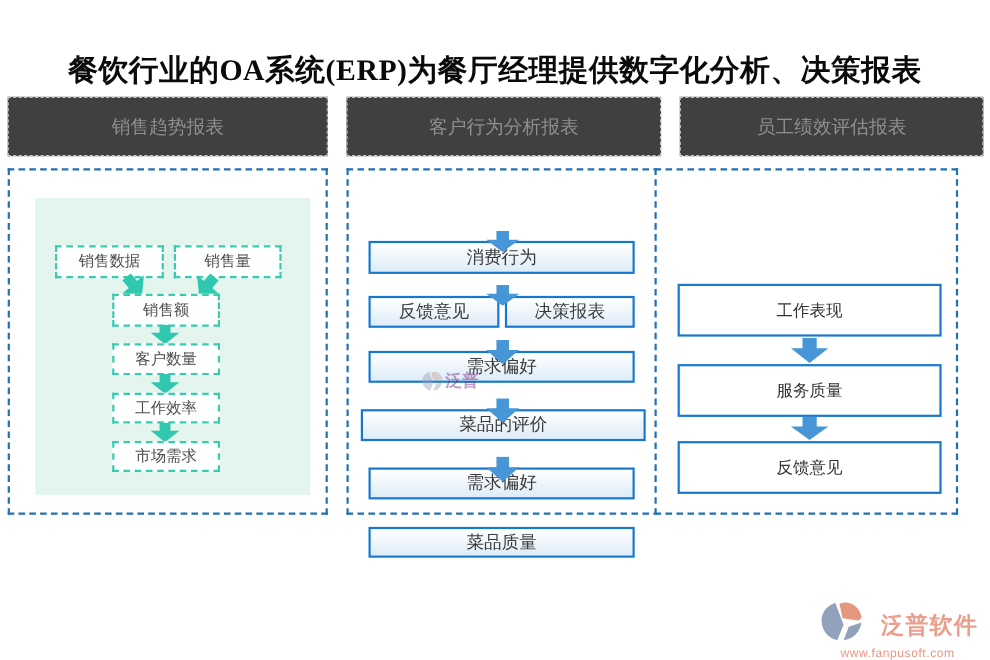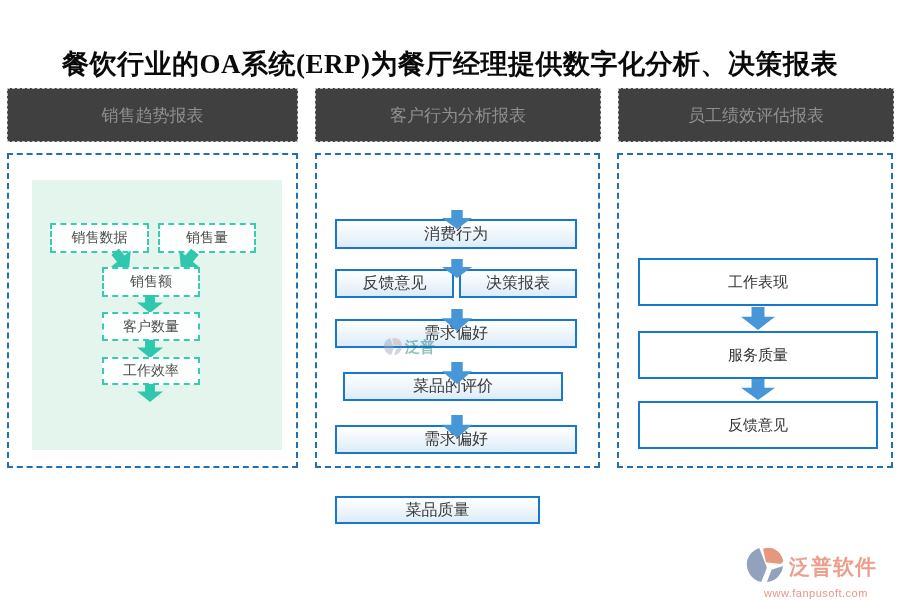--- a/index.html
+++ b/index.html
@@ -20,21 +20,21 @@
   .hdr1{left:7px;width:291px}
   .hdr2{left:315px;width:286px}
   .hdr3{left:618px;width:276px}
 
   .panel{
     position:absolute;top:153px;height:315px;box-sizing:border-box;
     border:2px dashed #2270b3;background:#fff;
   }
   .panel1{left:7px;width:291px}
   .panel2{left:315px;width:285px}
-  .panel3{left:617px;width:276px}
+  .panel3{left:595px;width:276px}
 
   .mint{position:absolute;left:23px;top:25px;width:250px;height:270px;background:#e4f5ee;}
 
   .c1-node{
     position:absolute;box-sizing:border-box;background:#fdfffe;
     border:2px dashed #38cbb2;color:#4d4d4d;font-size:14px;
     display:flex;align-items:center;justify-content:center;
   }
   .n1{left:41px;top:68px;width:99px;height:30px}
   .n2{left:149px;top:68px;width:98px;height:30px}
@@ -56,23 +56,23 @@
 
   .c2-box{
     position:absolute;box-sizing:border-box;
     border:2px solid #1778ce;background:linear-gradient(#ffffff,#ddecf8);
     color:#3a3a3a;font-size:16px;display:flex;align-items:center;justify-content:center;margin-top:40px;
   }
   .b1{left:18px;top:24px;width:242px;height:30px}
   .b2{left:18px;top:74px;width:119px;height:29px}
   .b3{left:142px;top:74px;width:118px;height:29px}
   .b4{left:18px;top:124px;width:242px;height:29px}
-  .b5{left:26px;top:177px;width:220px;height:29px}
+  .b5{left:11px;top:177px;width:259px;height:29px}
   .b6{left:18px;top:230px;width:242px;height:29px}
-  .b7{left:18px;top:301px;width:205px;height:28px}
+  .b7{left:18px;top:284px;width:242px;height:28px}
   .barrow{background:#4696d8;width:30px;height:19px;left:125px;}
   .ba1{top:55px}
   .ba2{top:104px}
   .ba3{top:154px;height:22px}
   .ba4{top:207px;height:22px}
   .ba5{top:260px;height:23px}
 
   .c3-box{
     position:absolute;box-sizing:border-box;left:19px;width:240px;height:48px;
     border:2px solid #1778ce;background:#ffffff;color:#333;font-size:15px;
@@ -82,25 +82,25 @@
   .e2{top:176px}
   .e3{top:246px}
   .ea{background:#4696d8;width:34px;height:23px;left:122px;}
   .ea1{top:152px}
   .ea2{top:224px;height:21px}
 
   .watermark{
     position:absolute;left:66px;top:182px;display:flex;align-items:flex-start;gap:2px;
     opacity:0.45;z-index:3;pointer-events:none;
   }
-  .wm-text{color:#0f766e;font-size:15px;font-weight:bold;line-height:20px;}
+  .wm-text{color:#701a75;font-size:15px;font-weight:bold;line-height:20px;}
 
   .logo{position:absolute;left:744px;top:546px;width:152px;}
   .logo-row{display:flex;align-items:center;}
-  .logo-name{font-size:21px;font-weight:bold;color:#ec9e8d;letter-spacing:1px;margin-left:3px;}
+  .logo-name{font-size:21px;font-weight:bold;color:#ec9e8d;letter-spacing:1px;margin-left:15px;}
   .logo-url{font-size:11px;color:#ea9583;margin-top:-1px;margin-left:20px;letter-spacing:0.5px;}
 </style>
 </head>
 <body>
 
 <div class="title">餐饮行业的OA系统(ERP)为餐厅经理提供数字化分析、决策报表</div>
 
 <div class="hdr hdr1">
   <span>销售趋势报表</span>
 </div>
@@ -116,20 +116,21 @@
   <div class="c1-node n1">销售数据</div>
   <div class="c1-node n2">销售量</div>
   <div class="arrow tarrow ta-diag-l"></div>
   <div class="arrow tarrow ta-diag-r"></div>
   <div class="c1-node n3">销售额</div>
   <div class="arrow tarrow ta1"></div>
   <div class="c1-node n4">客户数量</div>
   <div class="arrow tarrow ta2"></div>
   <div class="c1-node n5">工作效率</div>
   <div class="arrow tarrow ta3"></div>
+  <div class="c1-node n6">市场需求</div>
 </div>
 
 <div class="panel panel2">
   <div class="c2-box b1">消费行为</div>
   <div class="arrow barrow ba1"></div>
   <div class="c2-box b2">反馈意见</div>
   <div class="c2-box b3">决策报表</div>
   <div class="arrow barrow ba2"></div>
   <div class="c2-box b4">需求偏好</div>
   <div class="arrow barrow ba3"></div>

